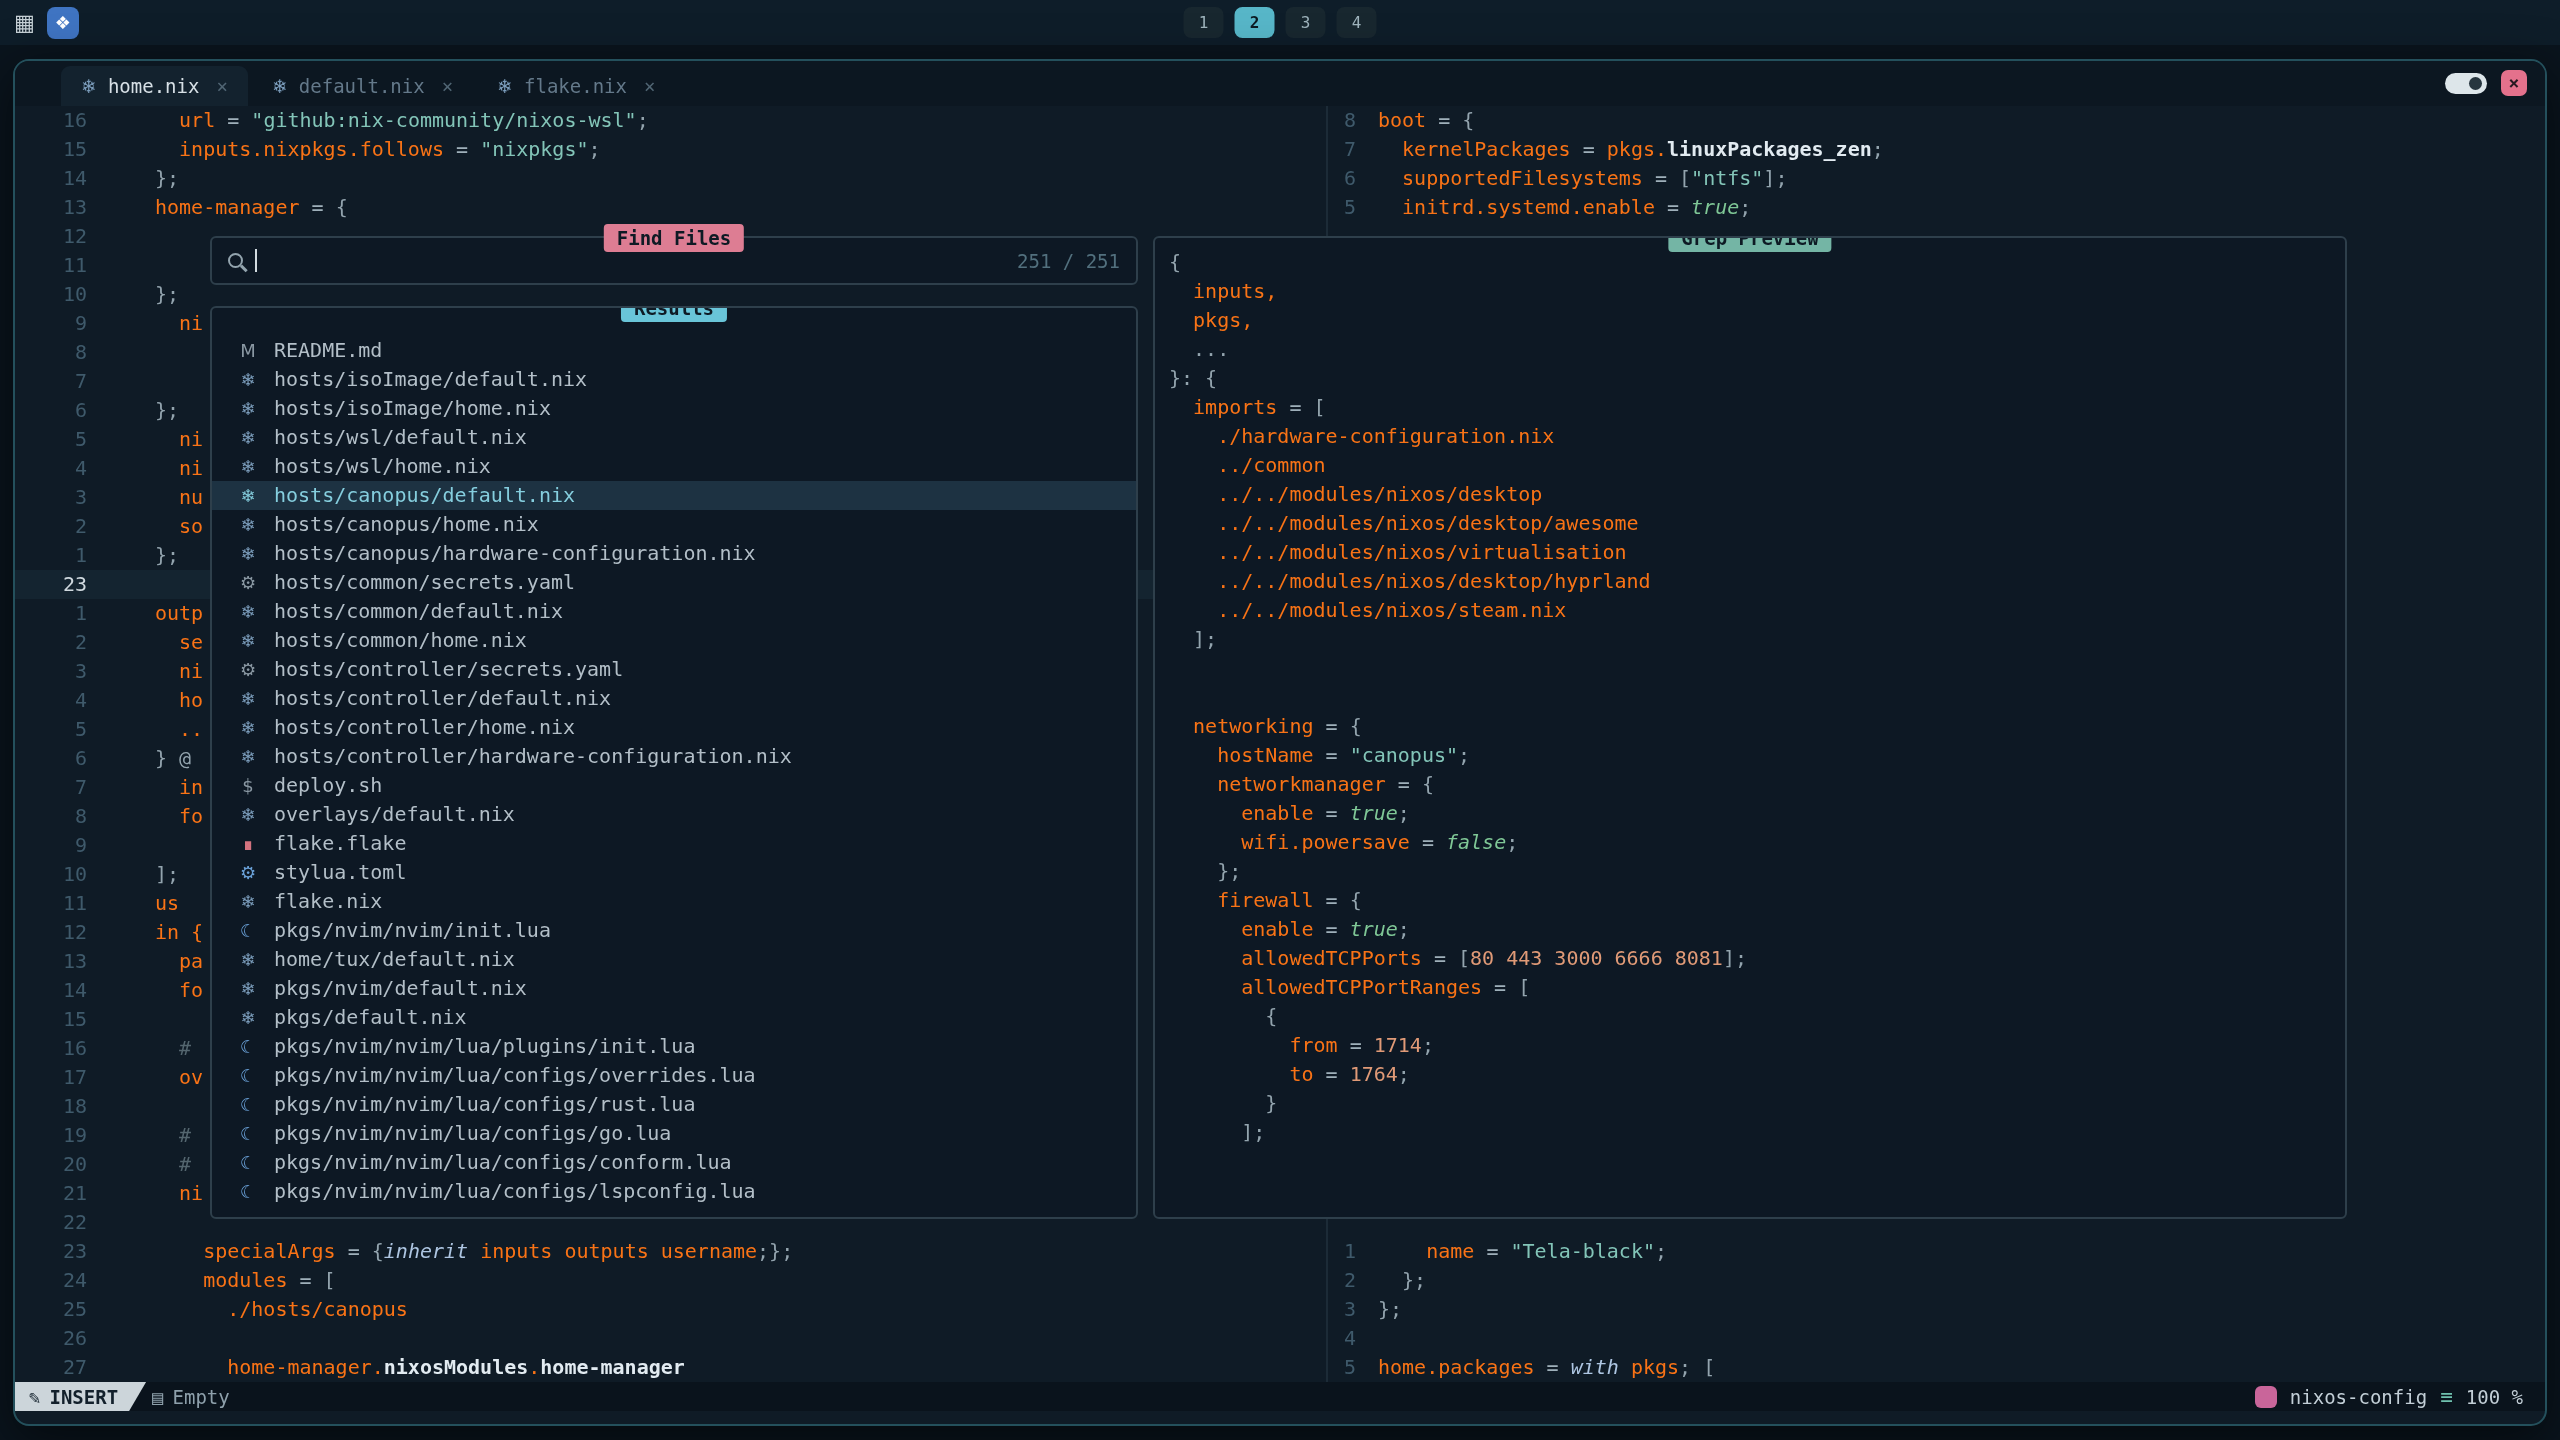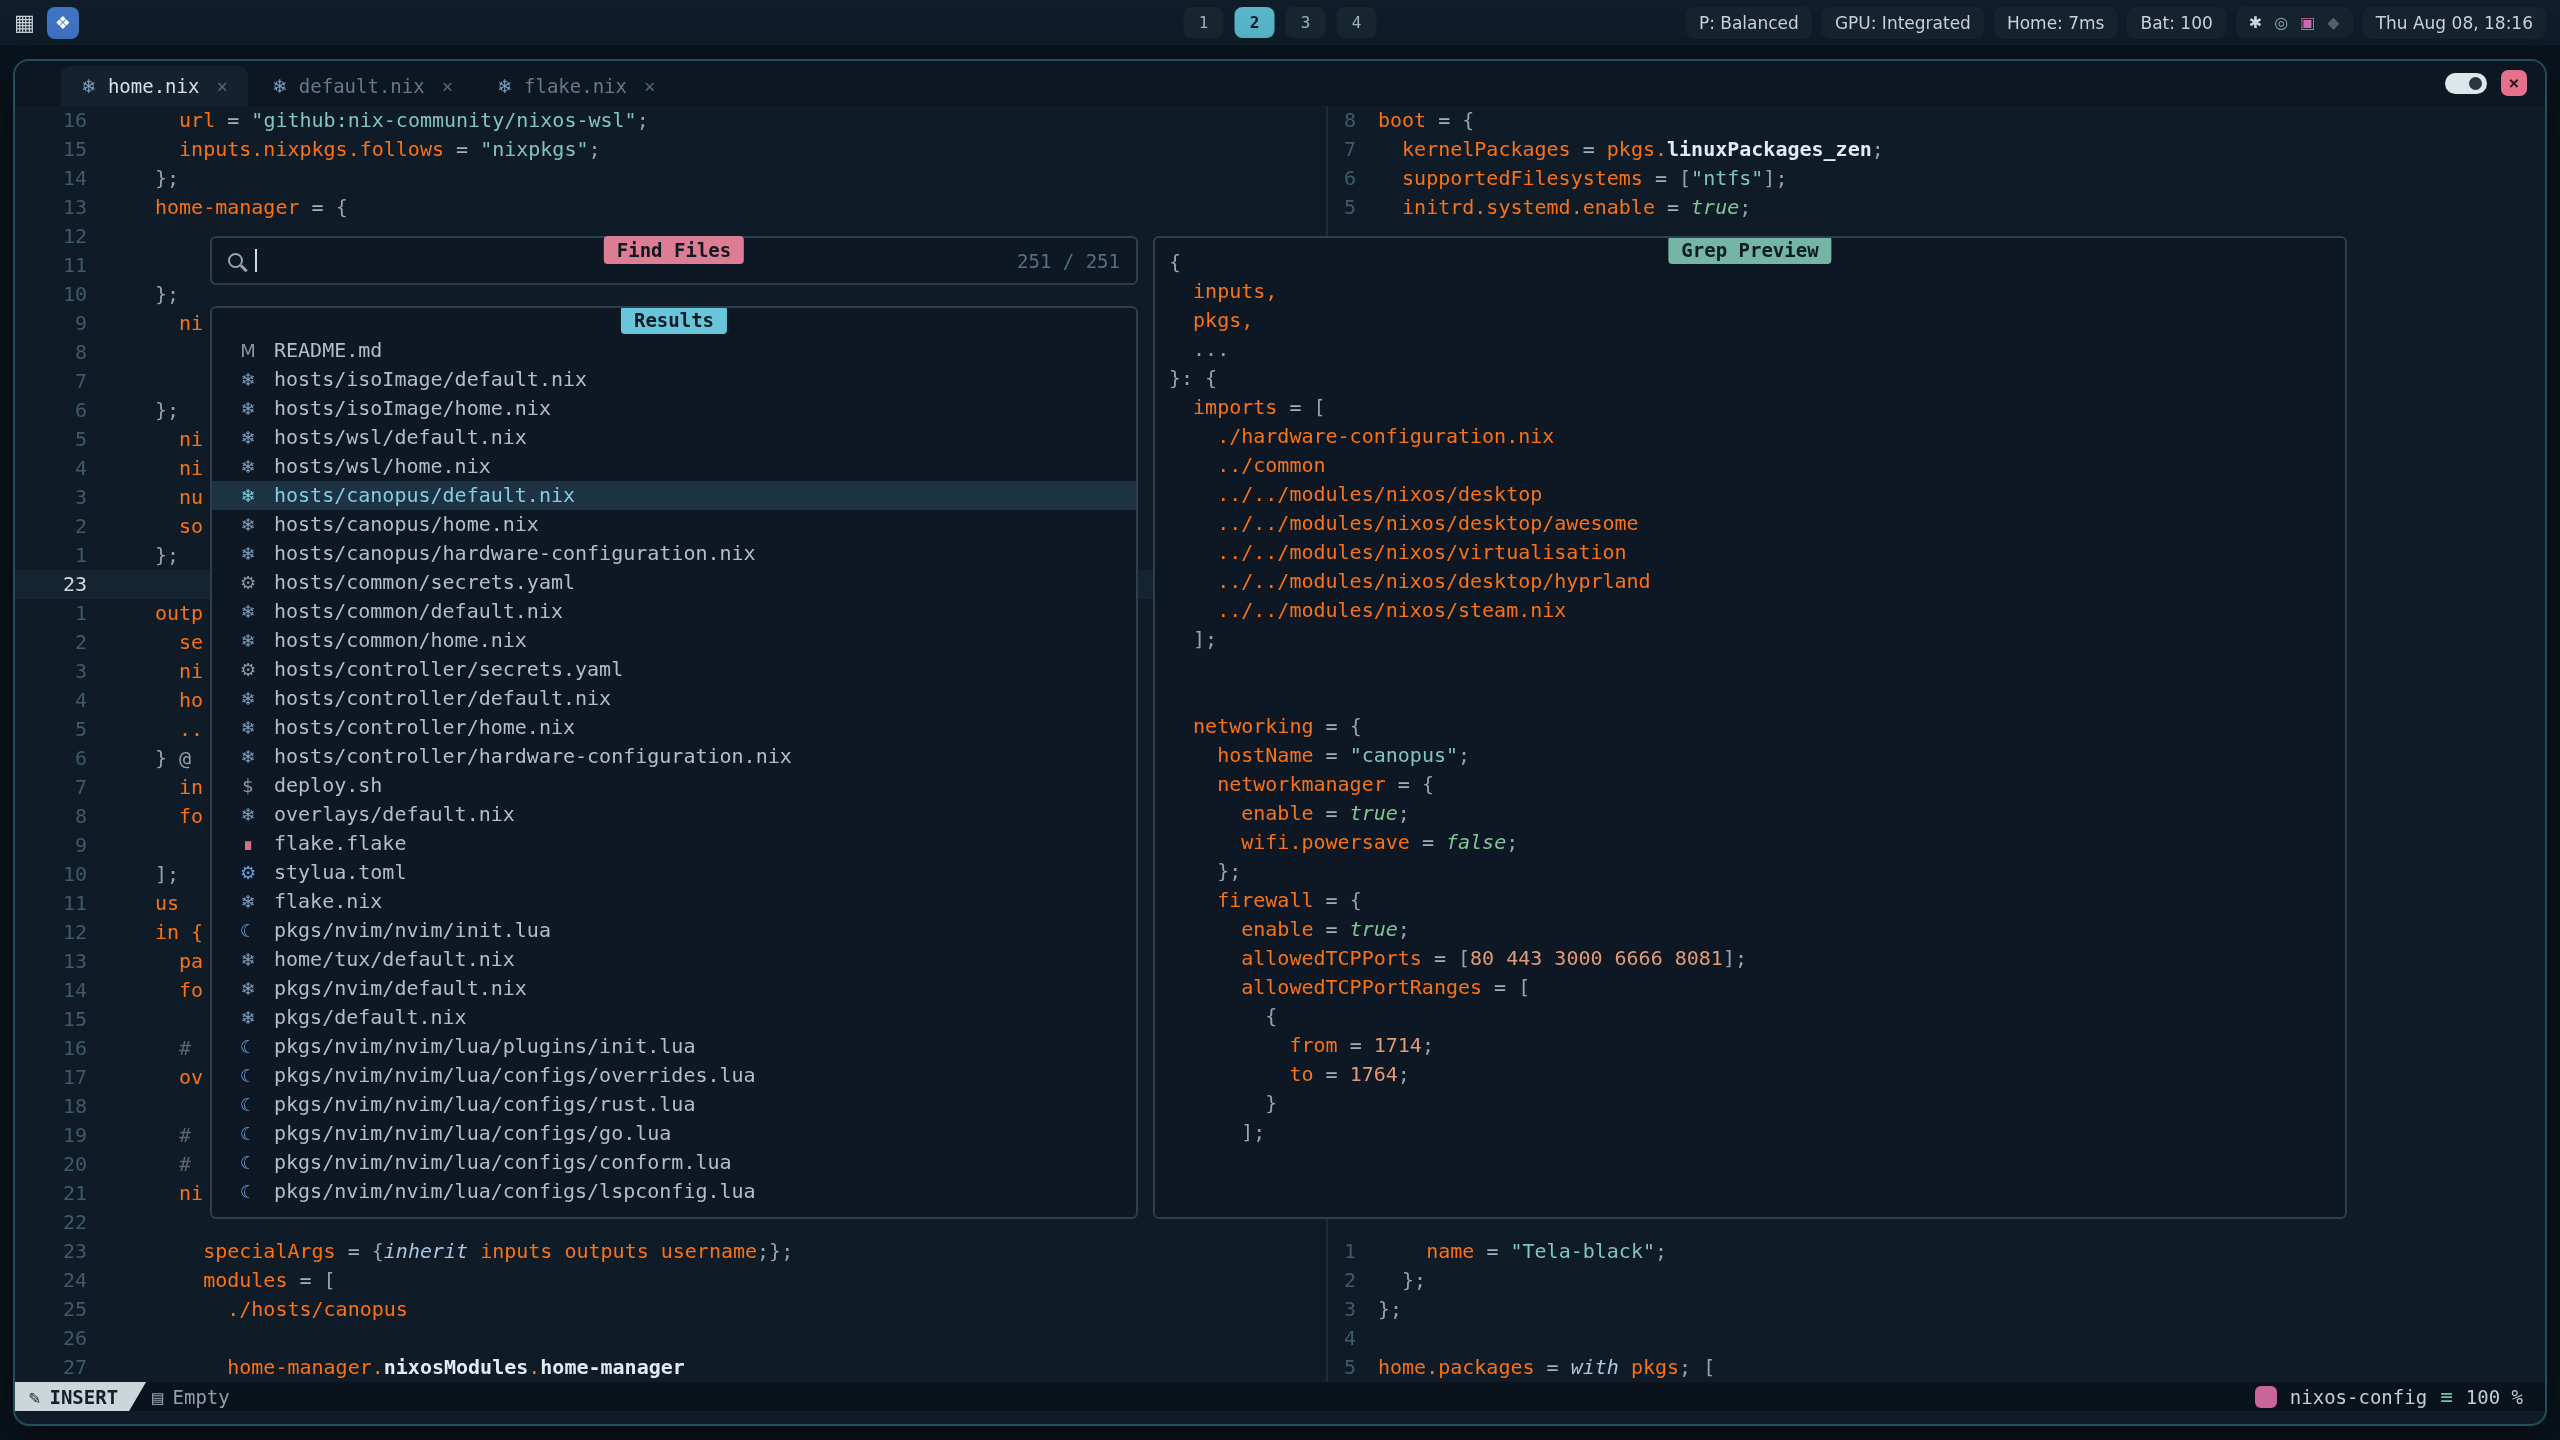--- a/index.html
+++ b/index.html
@@ -47,21 +47,21 @@
   .cursorline { background:#142430; }
   .lnum.cur { color:#cfd8de; }
   .spacer-right { height:1015px; }
 
   .c-fg{color:#f97316} .c-dim{color:#54666f} .c-str{color:#83c5b8} .c-num{color:#e09a77}
   .c-bool{color:#7fc796;font-style:italic} .c-kw{color:#aec6e2;font-style:italic}
   .c-bold{color:#e2ebf1;font-weight:bold} .c-punc{color:#93a4ae} .c-op{color:#9fb0ba}
 
   
   .popup { position:absolute; background:#0d1824; border:2px solid #2e3f4b; border-radius:6px; z-index:10; }
-  .popup-title { position:absolute; top:12px; left:50%; transform:translate(-50%,-50%); font:bold 19px var(--mono);
+  .popup-title { position:absolute; top:0; left:50%; transform:translate(-50%,-50%); font:bold 19px var(--mono);
                  padding:3px 13px; border-radius:4px; color:#0e1a24; white-space:nowrap; }
   #finder-input { left:195px; top:130px; width:928px; height:49px; display:flex; align-items:center; padding:0 16px; }
   .search-icon { width:15px; height:15px; border:2.5px solid #93a4ae; border-radius:50%; position:relative; flex:none; }
   .search-icon::after { content:""; position:absolute; width:8px; height:2.5px; background:#93a4ae; transform:rotate(45deg); right:-7px; bottom:-3px; }
   .input-cursor { width:2px; height:23px; background:#d2dbe0; margin-left:12px; animation:blink 1.1s steps(1) infinite; }
   @keyframes blink { 50% { opacity:0; } }
   .counter { margin-left:auto; color:#52707e; font:19px var(--mono); }
   #finder-results { left:195px; top:200px; width:928px; height:913px; padding-top:28px; overflow:hidden; }
   .rrow { height:var(--lh); display:flex; align-items:center; gap:15px; padding:0 14px 0 25px; font:20px/29px var(--mono); color:#b3bfc8; white-space:pre; }
   .rrow .ficon { width:22px; text-align:center; font-size:18px; font-family:"DejaVu Sans",sans-serif; flex:none; }
@@ -87,33 +87,20 @@
   <div class="tb-left" id="tb-left">
       <span class="tb-icon" style="color: rgb(198, 208, 214);">▦</span>
       <span class="tb-launcher">❖</span>
     </div>
   <div class="tb-ws" id="workspaces">
       <div class="ws">1</div>
       <div class="ws active">2</div>
       <div class="ws">3</div>
       <div class="ws">4</div>
     </div>
-  <div class="tb-right">
-    <span class="pill">P: Balanced</span>
-    <span class="pill">GPU: Integrated</span>
-    <span class="pill">Home: 7ms</span>
-    <span class="pill">Bat: 100</span>
-    <span class="pill tray" id="tray">
-        <span class="tray-glyph" style="color: rgb(207, 216, 222);">✱</span>
-        <span class="tray-glyph" style="color: rgb(143, 163, 173);">◎</span>
-        <span class="tray-glyph" style="color: rgb(208, 107, 176);">▣</span>
-        <span class="tray-glyph" style="color: rgb(81, 98, 109);">◆</span>
-      </span>
-    <span class="pill">Thu Aug 08, 18:16</span>
-  </div>
 </div>
 
 <div class="window">
 
   <div class="tabbar">
     <div id="tabs" style="display:flex;gap:4px;align-items:flex-end;height:100%;">
         <div class="tab active">
           <span class="ticon">❄</span>
           <span>home.nix</span>
           <span class="tclose">×</span>

